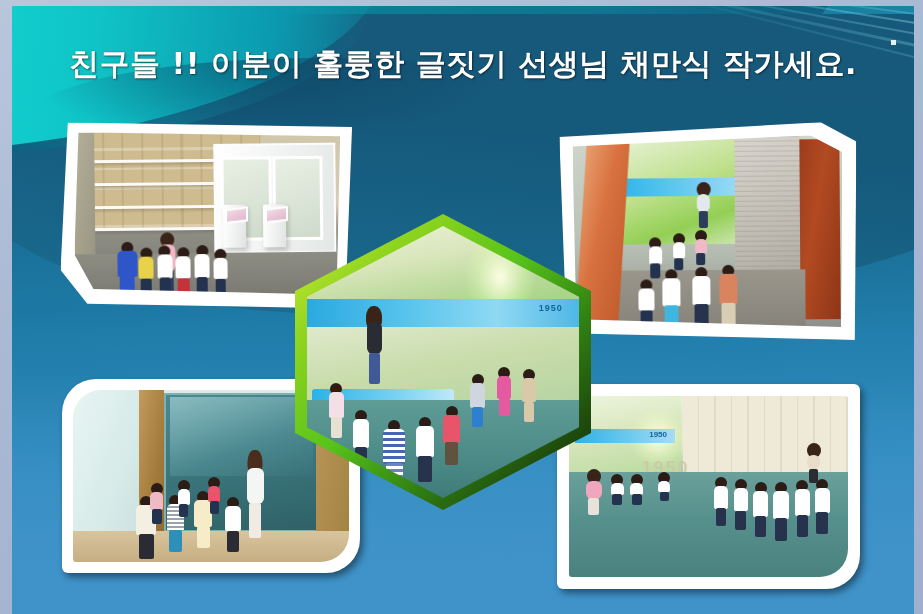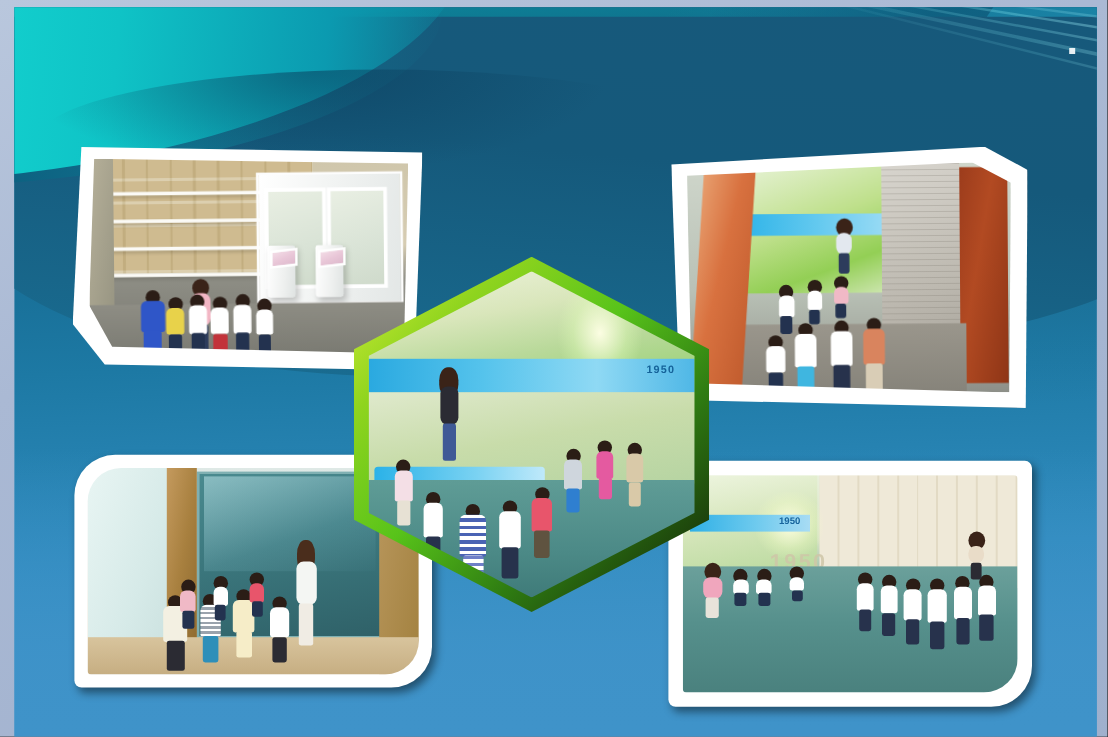--- a/index.html
+++ b/index.html
@@ -261,20 +261,21 @@
     <div class="swoosh cyan-sliver"></div>
     <div class="swoosh lens"></div>
     <div class="swoosh streak st5"></div>
     <div class="swoosh streak st1"></div>
     <div class="swoosh streak st2"></div>
     <div class="swoosh streak st3"></div>
     <div class="swoosh streak st4"></div>
     <div class="swoosh bottomfade"></div>
     <div id="marker"></div>
 
+    <div id="title">친구들 !! 이분이  훌륭한 글짓기 선생님 채만식 작가세요.</div>
 
     <div class="photo" id="ph-topleft">
       <div class="inner">
         <div class="scene A blurwrap">
           <div class="wallpanels"></div>
           <div class="shelf" style="top:17%"></div>
           <div class="shelf" style="top:31%"></div>
           <div class="shelf" style="top:45%"></div>
           <div class="shelf" style="top:58%"></div>
           <div class="sk" style="left:0;top:0;width:8%;height:100%;background:linear-gradient(100deg,#b7b19a,#93917f);"></div>

